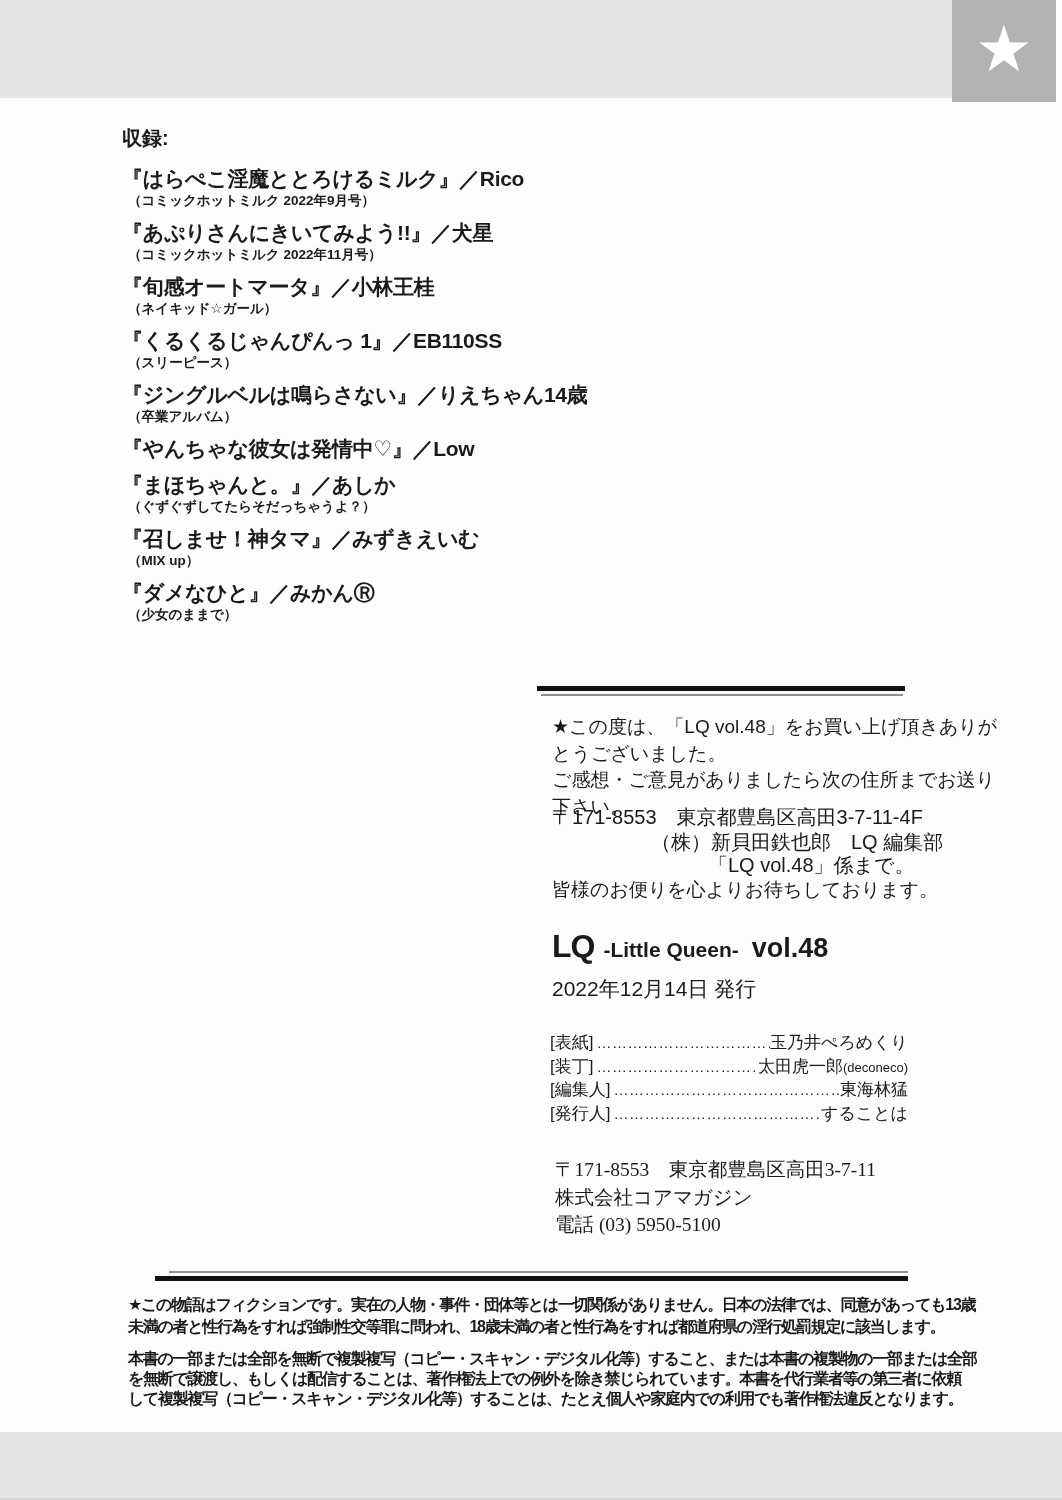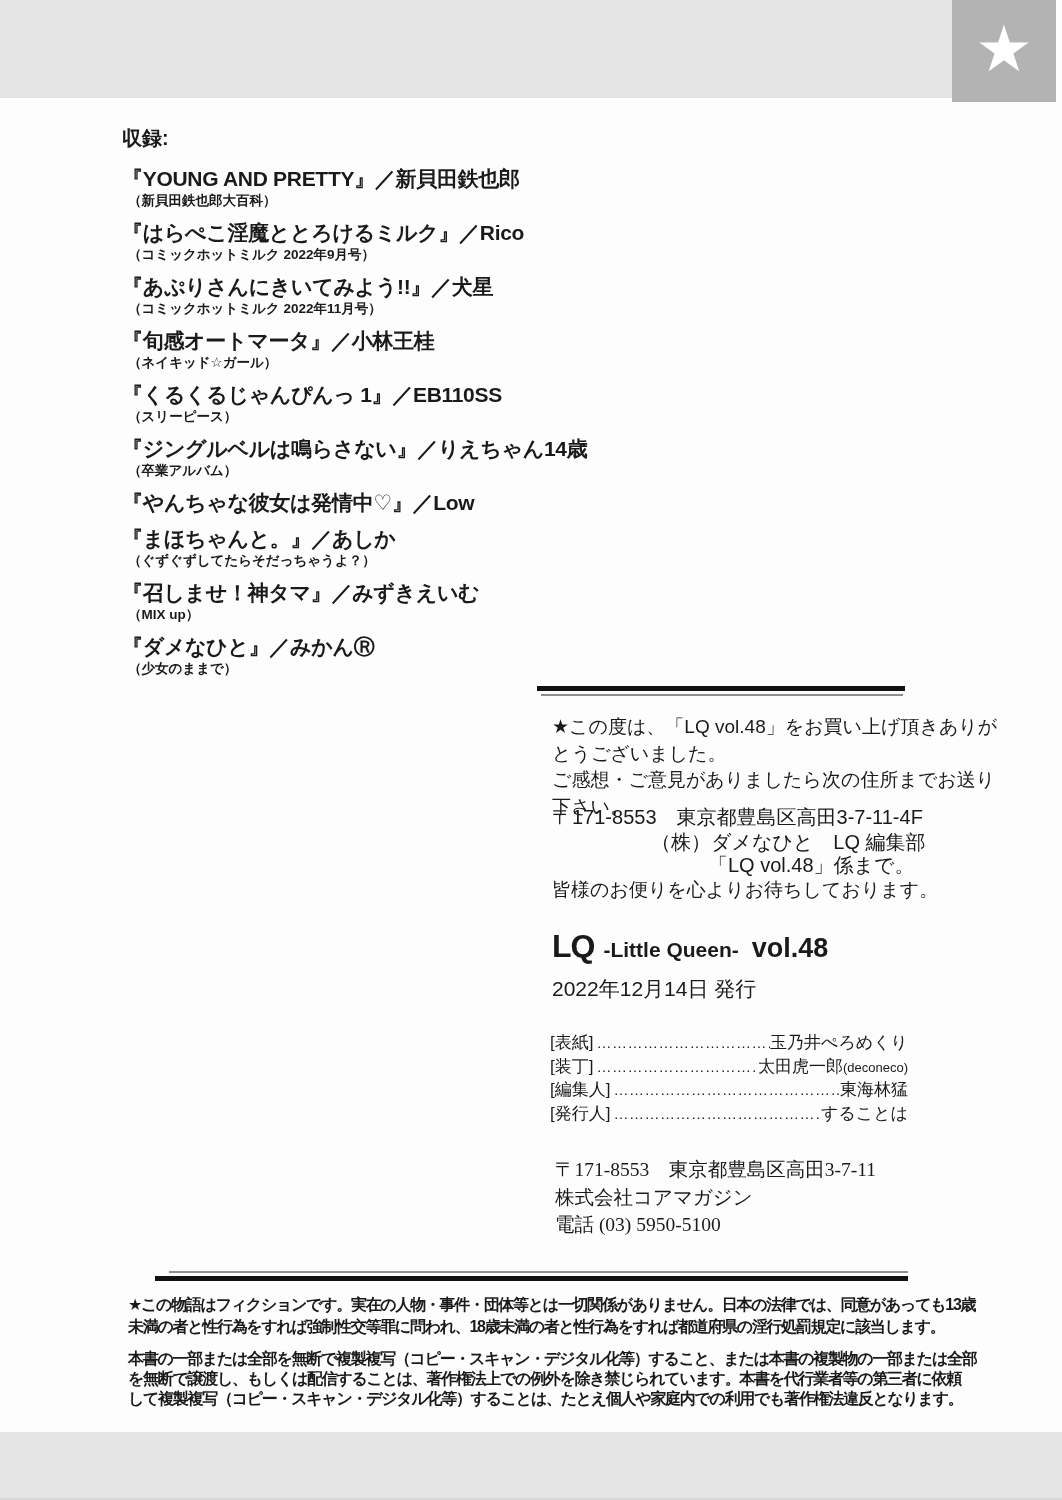--- a/index.html
+++ b/index.html
@@ -83,24 +83,20 @@
 
 <div class="top-band"></div>
 <div class="star-box">
   <span class="star">★</span>
 </div>
 
 <div class="toc">
   <div class="toc-heading">収録:</div>
 
   <div class="toc-entry">
-    <div class="toc-title">『YOUNG AND PRETTY』／新貝田鉄也郎</div>
-    <div class="toc-source">（新貝田鉄也郎大百科）</div>
-  </div>
-  <div class="toc-entry">
     <div class="toc-title">『はらぺこ淫魔ととろけるミルク』／Rico</div>
     <div class="toc-source">（コミックホットミルク 2022年9月号）</div>
   </div>
   <div class="toc-entry">
     <div class="toc-title">『あぷりさんにきいてみよう!!』／犬星</div>
     <div class="toc-source">（コミックホットミルク 2022年11月号）</div>
   </div>
   <div class="toc-entry">
     <div class="toc-title">『旬感オートマータ』／小林王桂</div>
     <div class="toc-source">（ネイキッド☆ガール）</div>
@@ -137,21 +133,21 @@
 
 <div class="notice">
   <div>★この度は、「LQ vol.48」をお買い上げ頂きありが</div>
   <div>とうございました。</div>
   <div>ご感想・ご意見がありましたら次の住所までお送り</div>
   <div>下さい。</div>
 </div>
 
 <div class="send-address">
   <div class="l1">〒171-8553　東京都豊島区高田3-7-11-4F</div>
-  <div class="l2">（株）ダメなひと　LQ 編集部</div>
+  <div class="l2">（株）新貝田鉄也郎　LQ 編集部</div>
   <div class="l3">「LQ vol.48」係まで。</div>
   <div class="l4">皆様のお便りを心よりお待ちしております。</div>
 </div>
 
 <div class="pub">
   <div class="pub-line">
     <span class="pub-title">LQ</span>
     <span class="pub-subtitle">-Little Queen-</span>
     <span class="pub-volume">vol.48</span>
   </div>

